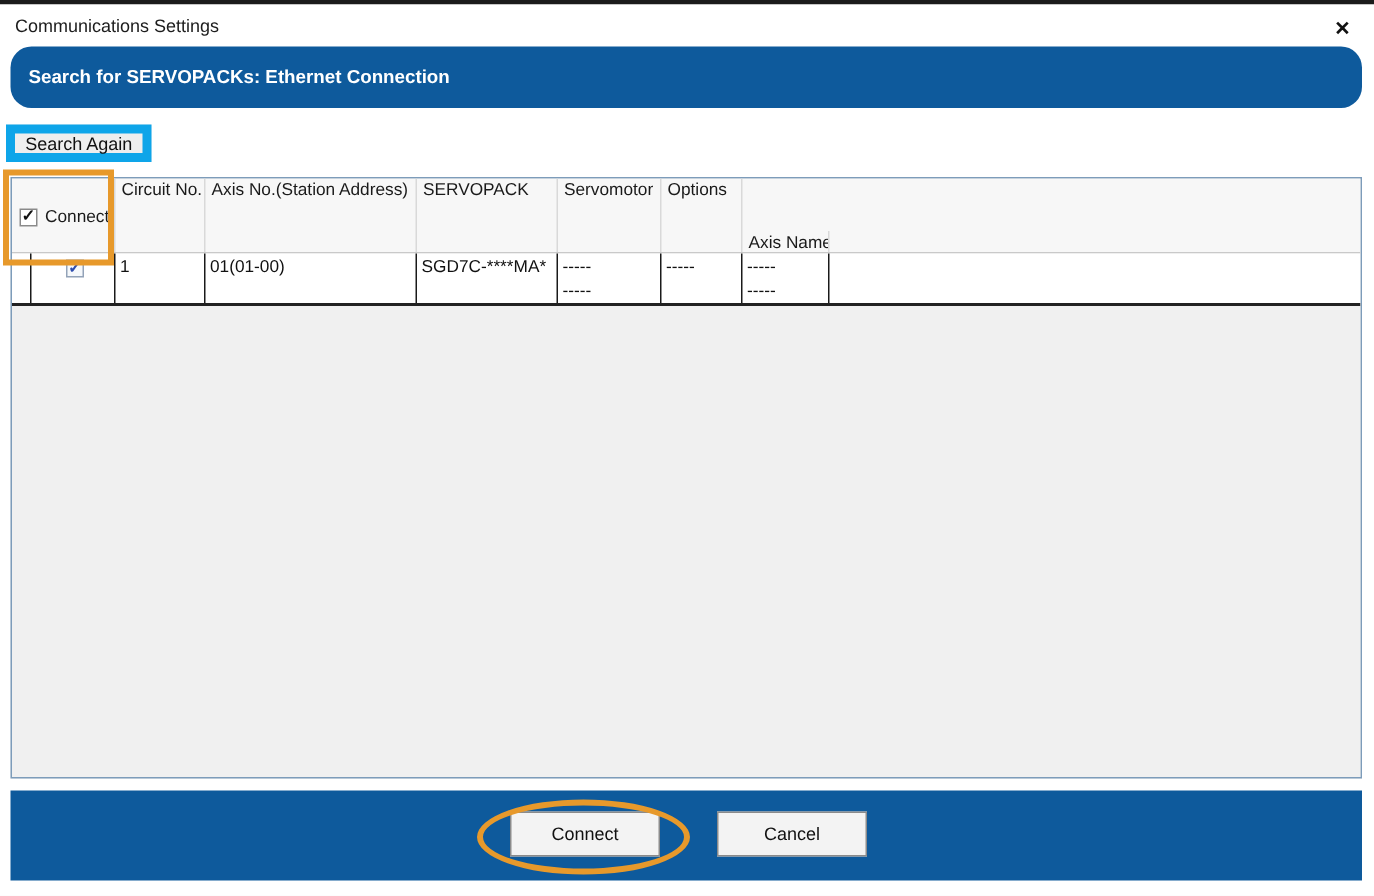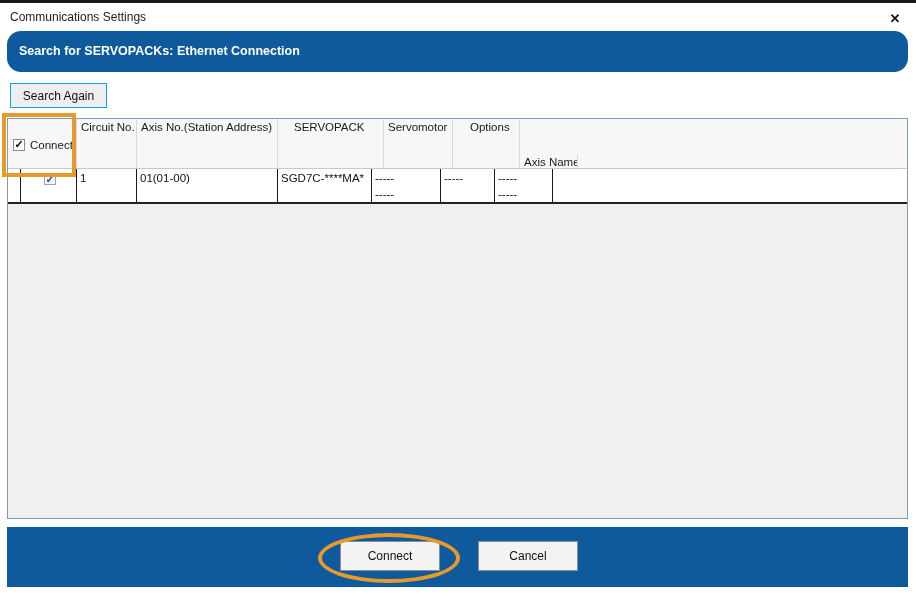--- a/index.html
+++ b/index.html
@@ -10,21 +10,21 @@
   .top-strip { position:absolute; left:0; top:0; width:916px; height:3px; background:#1b1b1b; }
 
   .titlebar { position:absolute; left:0; top:3px; width:916px; height:16px; background:#ffffff; }
   .title-text { position:absolute; left:10px; top:7px; font-size:12px; color:#1c1c1c; white-space:nowrap; }
   .close-btn { position:absolute; right:8px; top:2px; width:26px; height:26px; display:flex; align-items:center; justify-content:center;
                font-size:13px; font-weight:bold; color:#111; cursor:default; }
 
   .header-bar { position:absolute; left:7px; top:31px; width:901px; height:41px; background:#0E5A9C;border-radius:14px; }
   .header-bar .bar-text { position:absolute; left:12px; top:0; line-height:41px; color:#ffffff; font-weight:bold; font-size:12.5px; white-space:nowrap; }
 
-  .search-again { position:absolute; left:10px; top:83px; width:97px; height:25px; background:#eeeeee; border:1px solid #0ea5e9;
+  .search-again { position:absolute; left:4px; top:83px; width:97px; height:25px; background:#eeeeee; border:6px solid #0ea5e9;
                   display:flex; align-items:center; justify-content:center; font-size:12px; color:#111; }
 
   .grid { position:absolute; left:7px; top:118px; width:901px; height:401px; border:1px solid #7D9CBA; background:#f0f0f0;
           display:flex; flex-direction:column; overflow:hidden; }
   .grid-head { display:flex; flex:0 0 20px; background:#f7f7f7; border-bottom:1px solid #c9c9c9; }
   .hcell { flex:0 0 auto; border-right:1px solid #d9d9d9; padding:2px 0 0 4px; white-space:nowrap; overflow:hidden;
            font-size:11.5px; color:#1a1a1a; }
   .hcell.filler { flex:1 1 auto; border-right:none; }
   .hc-connect { display:flex; align-items:center; gap:5px; padding-left:5px; }
 
@@ -71,23 +71,23 @@
 
   <div class="grid">
 
     <div class="grid-head">
       <div class="hcell hc-connect" style="flex-basis:69px;">
         <span class="checkbox header-cb">✓</span>
         <span>Connect</span>
       </div>
       <div class="hcell" style="flex-basis:60px;">Circuit No.</div>
       <div class="hcell" style="flex-basis:141px;">Axis No.(Station Address)</div>
-      <div class="hcell" style="flex-basis:94px;margin-left:12px;">SERVOPACK</div>
+      <div class="hcell" style="flex-basis:94px;">SERVOPACK</div>
       <div class="hcell" style="flex-basis:69px;">Servomotor</div>
-      <div class="hcell" style="flex-basis:54px;margin-left:13px;">Options</div>
+      <div class="hcell" style="flex-basis:54px;">Options</div>
       <div class="hcell" style="flex-basis:58px;margin-top:35px;">Axis Name</div>
       <div class="hcell filler"></div>
     </div>
 
     <div class="grid-row">
       <div class="rcell" style="flex-basis:13px;"></div>
       <div class="rcell cb-cell" style="flex-basis:56px;">
         <span class="checkbox row-cb">✓</span>
       </div>
       <div class="rcell" style="flex-basis:60px;">1</div>

